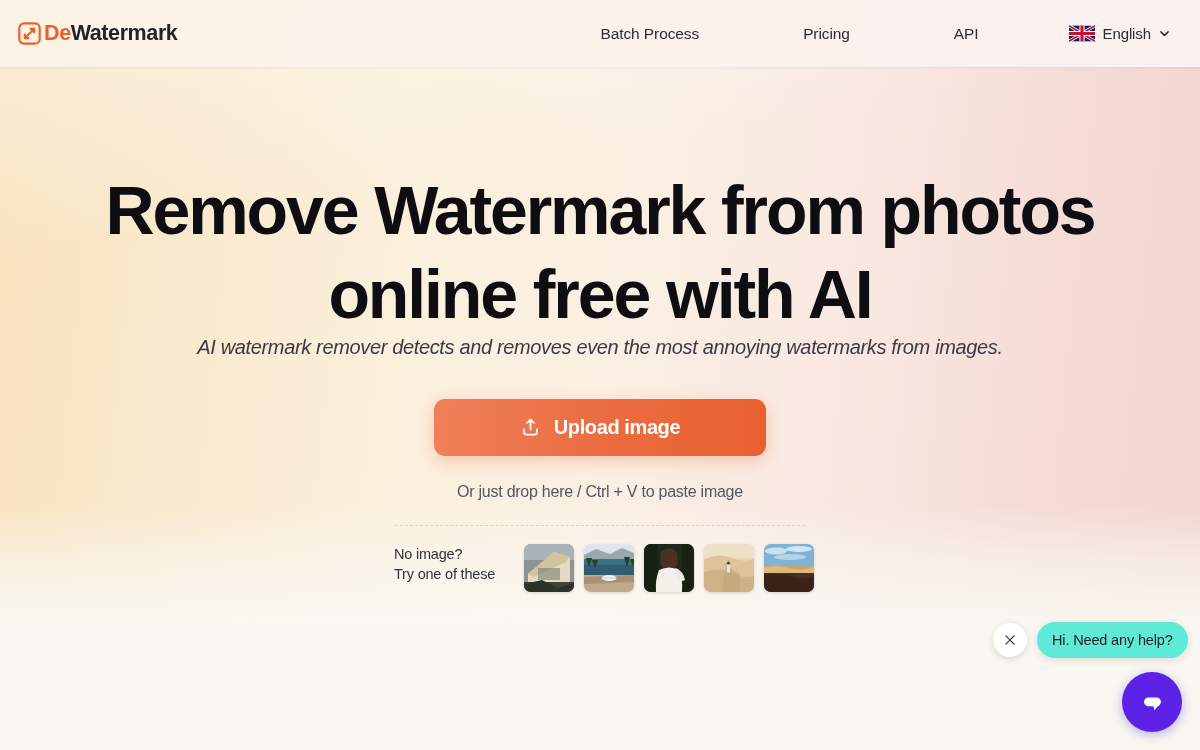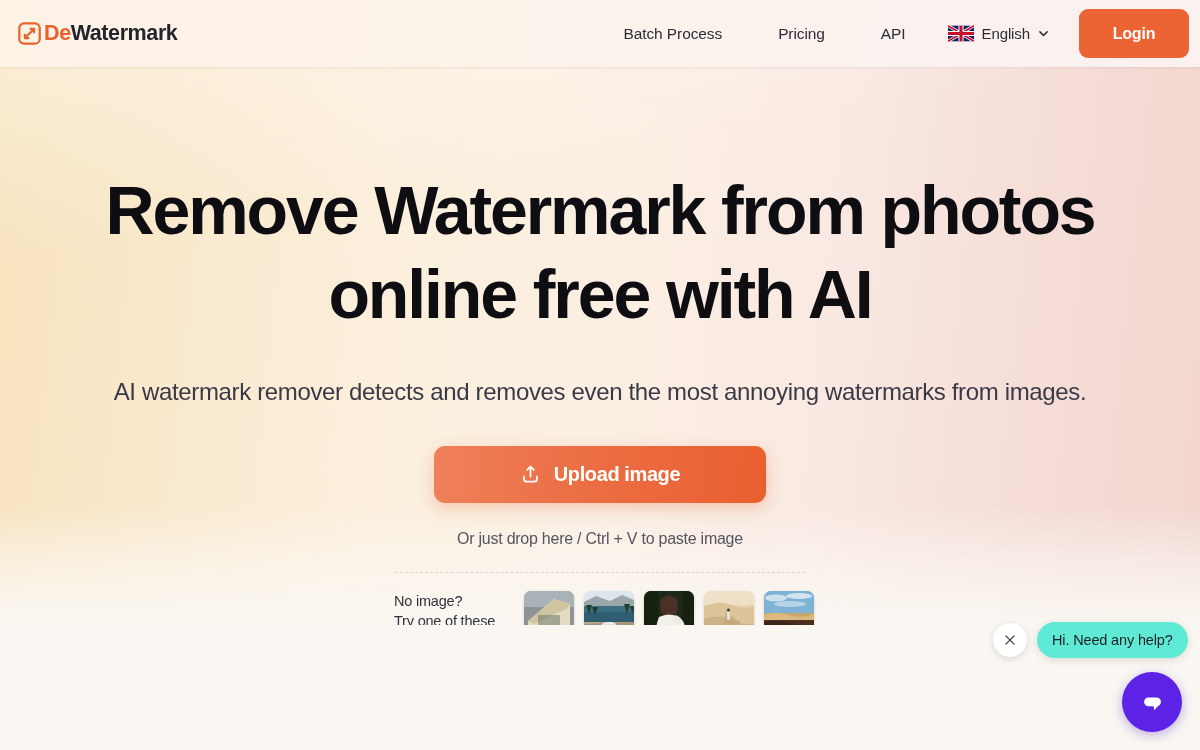--- a/index.html
+++ b/index.html
@@ -49,20 +49,21 @@
     white-space: nowrap;
     line-height: 1;
   }
   .logo-de { color: #e8622c; }
   .logo-wm { color: #23232b; }
 
   .nav {
     margin-left: auto;
     display: flex;
     align-items: center;
+    gap: 48px;
   }
   .nav-link {
     font-size: 15.5px;
     font-weight: 500;
     color: #2c2c38;
     text-decoration: none;
     padding: 8px 0;
     margin-right: 56px;
     white-space: nowrap;
     cursor: pointer;
@@ -149,25 +150,25 @@
     font-size: 68px;
     line-height: 84px;
     font-weight: 700;
     letter-spacing: -2.1px;
     color: #0d0d12;
     max-width: 1080px;
     margin: 0 auto;
   }
 
   .subhead {
-    margin-top: 42px;
-    font-size: 24px;
+    font-size: 20px;
     font-weight: 400;
     color: #3a3a46;
     letter-spacing: -0.35px;
+    font-style: italic;
   }
 
   .upload-btn {
     margin: 40px auto 0;
     display: flex;
     align-items: center;
     justify-content: center;
     gap: 13px;
     width: 332px;
     height: 57px;
@@ -314,21 +315,20 @@
         <path d="M0 0L60 36M60 0L0 36" stroke="#C8102E" stroke-width="4.2"></path>
         <path d="M30 0V36M0 18H60" stroke="#ffffff" stroke-width="12"></path>
         <path d="M30 0V36M0 18H60" stroke="#C8102E" stroke-width="7.2"></path>
       </svg>
       <span class="lang-label">English</span>
       <svg class="chev" viewBox="0 0 16 16" fill="none">
         <path d="M3.6 6L8 10.4L12.4 6" stroke="#2c2c38" stroke-width="1.9" stroke-linecap="round" stroke-linejoin="round"></path>
       </svg>
     </div>
 
-    <button class="login-btn">Login</button>
   </nav>
 </header>
 
 <main class="hero">
   <div class="hero-inner">
 
     <h1 class="headline">Remove Watermark from photos online free with AI</h1>
 
     <p class="subhead">AI watermark remover detects and removes even the most annoying watermarks from images.</p>
 

